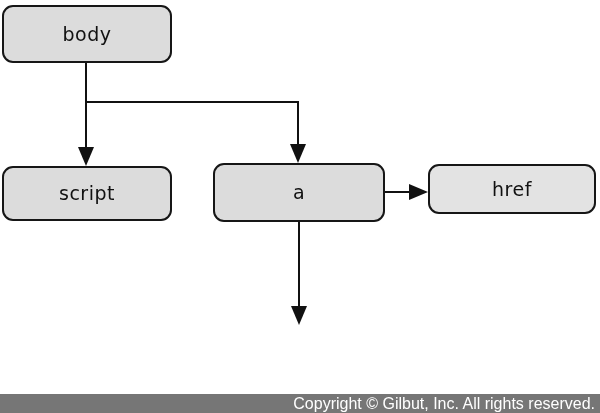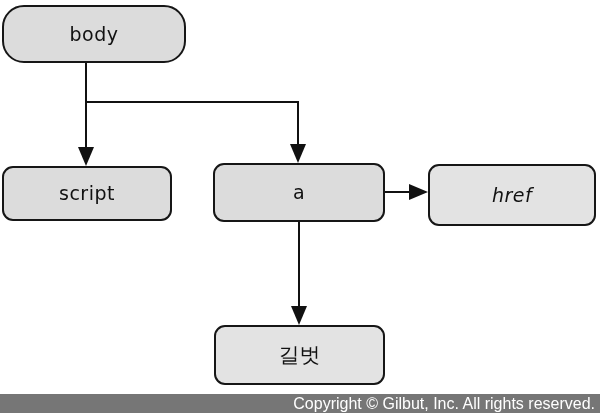--- a/index.html
+++ b/index.html
@@ -107,37 +107,34 @@
 
   <div class="vline" style="left:297px; top:101px; height:44px;"></div>
   <div class="arrow-down" style="left:290px; top:144px;"></div>
 
   <div class="hline" style="left:385px; top:191px; width:26px;"></div>
   <div class="arrow-right" style="left:409px; top:184px;"></div>
 
   <div class="vline" style="left:298px; top:222px; height:86px;"></div>
   <div class="arrow-down" style="left:291px; top:306px;"></div>
 
-  <div class="node" style="left:2px; top:5px; width:184px; height:58px;border-radius:22px;">
+  <div class="node" style="left:2px; top:5px; width:170px; height:58px;">
     <span class="node-label">body</span>
   </div>
 
   <div class="node" style="left:2px; top:166px; width:170px; height:55px;align-items:center;">
     <span class="node-label">script</span>
   </div>
 
   <div class="node" style="left:213px; top:163px; width:172px; height:59px;">
     <span class="node-label">a</span>
   </div>
 
-  <div class="node light" style="left:428px; top:164px; width:168px; height:62px;font-style:italic;">
+  <div class="node light" style="left:428px; top:164px; width:168px; height:50px;">
     <span class="node-label">href</span>
   </div>
 
-  <div class="node light" style="left:214px; top:325px; width:171px; height:60px;">
-    <span class="node-label korean">길벗</span>
-  </div>
 
   <div id="footer-bar">
     <span id="footer-text">Copyright © Gilbut, Inc. All rights reserved.</span>
   </div>
 
 </div>
 
 </body></html>

